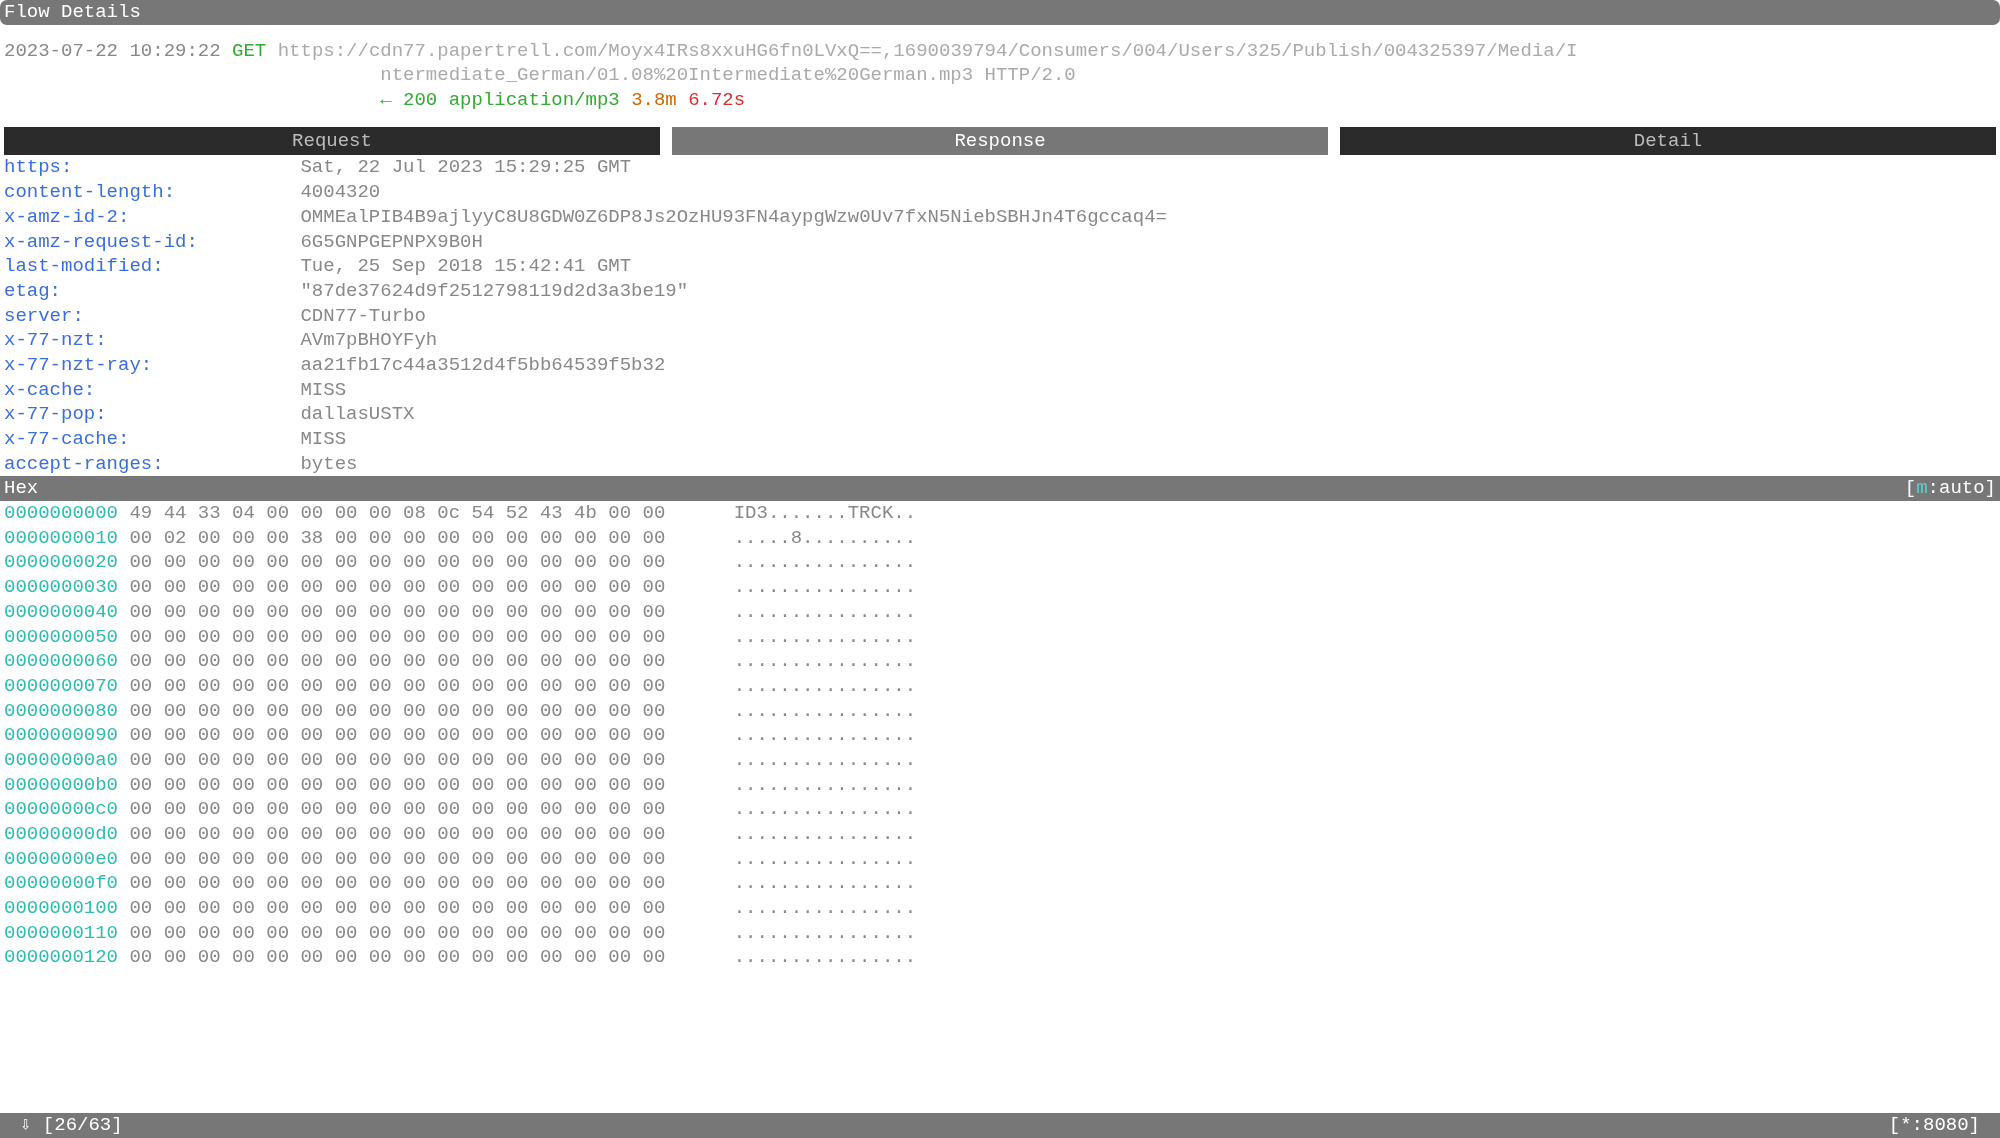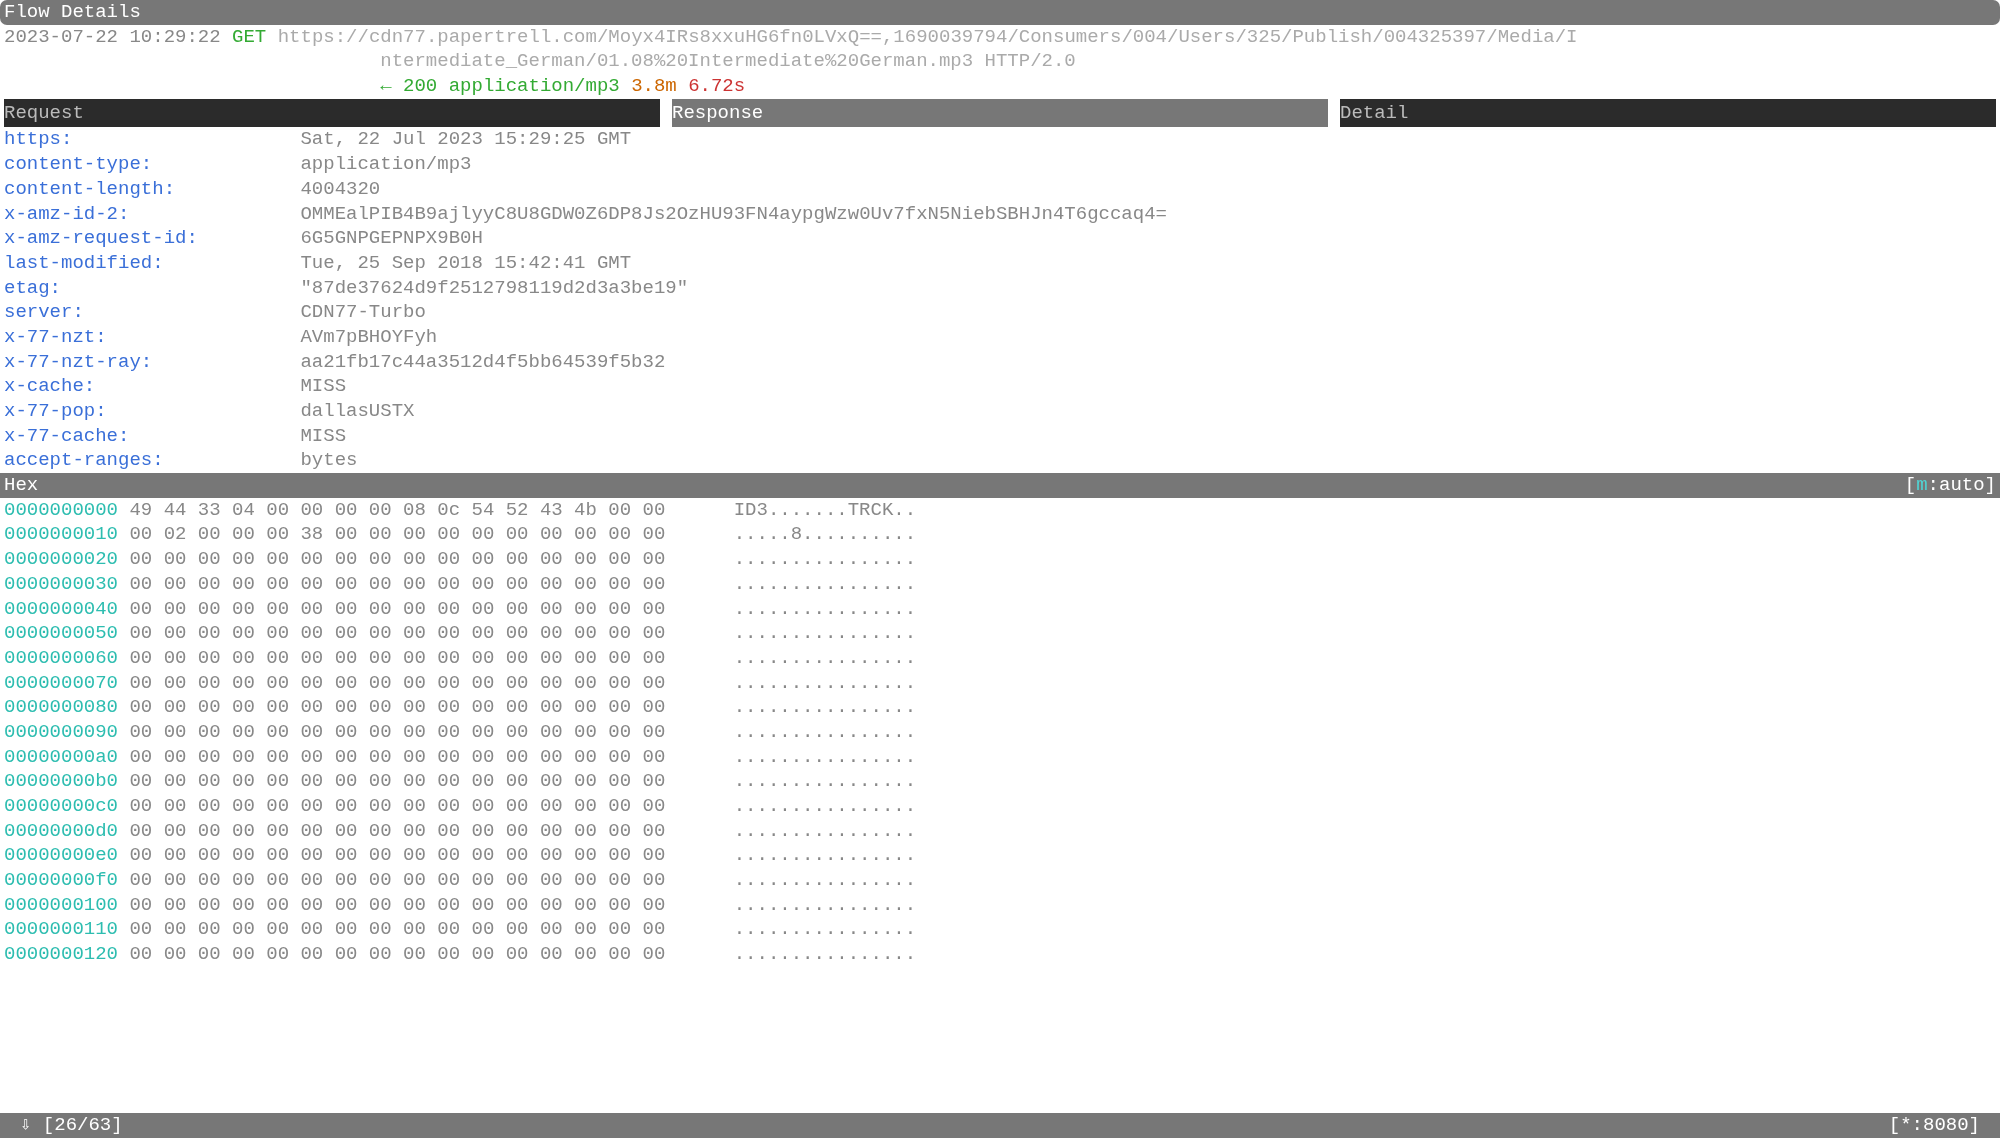--- a/index.html
+++ b/index.html
@@ -14,39 +14,39 @@
   line-height: 1.3;
 }
 .title-bar {
   background: #777777;
   color: #ffffff;
   padding: 0 4px;
   font-weight: normal;
   border-radius: 7px;
 }
 .flow-summary {
-  padding: 0 4px;
+  padding: 14px 4px;
   color: #888888;
 }
 .flow-summary .ts { color: #888888; }
 .flow-summary .method { color: #33aa33; }
 .flow-summary .url { color: #aaaaaa; }
 .flow-summary .line2 { padding-left: 33ch; }
 .flow-summary .status { color: #33aa33; }
 .flow-summary .ctype { color: #33aa33; }
 .flow-summary .size { color: #cc6600; }
 .flow-summary .time { color: #cc3333; }
 .tabs {
   display: flex;
   gap: 12px;
   padding: 0 4px;
 }
 .tab {
   flex: 1;
-  text-align: left;
+  text-align: center;
   background: #2b2b2b;
   color: #bbbbbb;
   padding: 2px 0;
 }
 .tab.active {
   background: #777777;
   color: #ffffff;
 }
 .headers {
   padding: 0 4px;
@@ -128,24 +128,20 @@
     <span>Detail</span>
   </div>
 </div>
 
 <div class="headers" id="headers-container">
     <div class="header-row">
       <span class="header-key">https:</span>
       <span class="header-val">Sat, 22 Jul 2023 15:29:25 GMT</span>
     </div>
     <div class="header-row">
-      <span class="header-key">content-type:</span>
-      <span class="header-val">application/mp3</span>
-    </div>
-    <div class="header-row">
       <span class="header-key">content-length:</span>
       <span class="header-val">4004320</span>
     </div>
     <div class="header-row">
       <span class="header-key">x-amz-id-2:</span>
       <span class="header-val">OMMEalPIB4B9ajlyyC8U8GDW0Z6DP8Js2OzHU93FN4aypgWzw0Uv7fxN5NiebSBHJn4T6gccaq4=</span>
     </div>
     <div class="header-row">
       <span class="header-key">x-amz-request-id:</span>
       <span class="header-val">6G5GNPGEPNPX9B0H</span>

